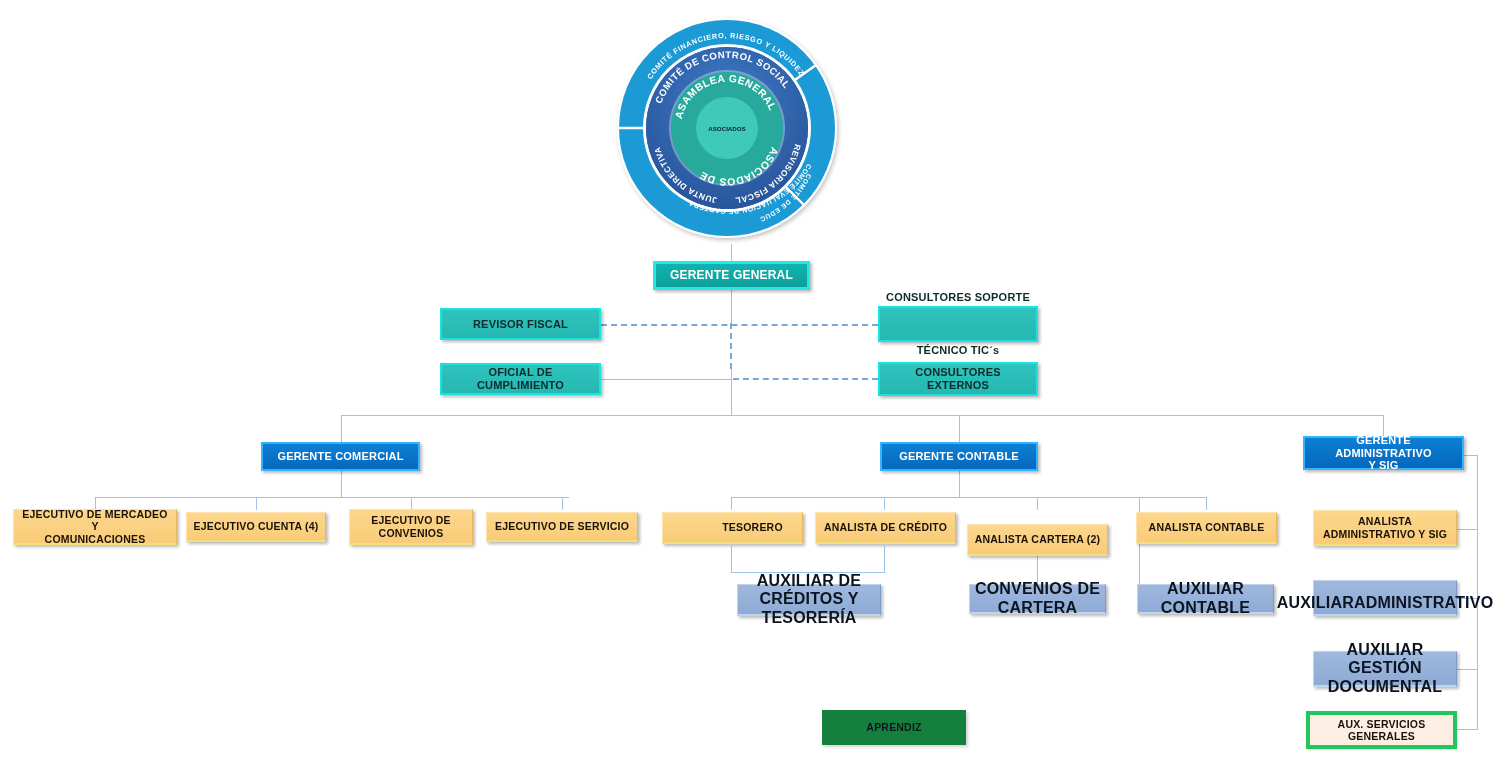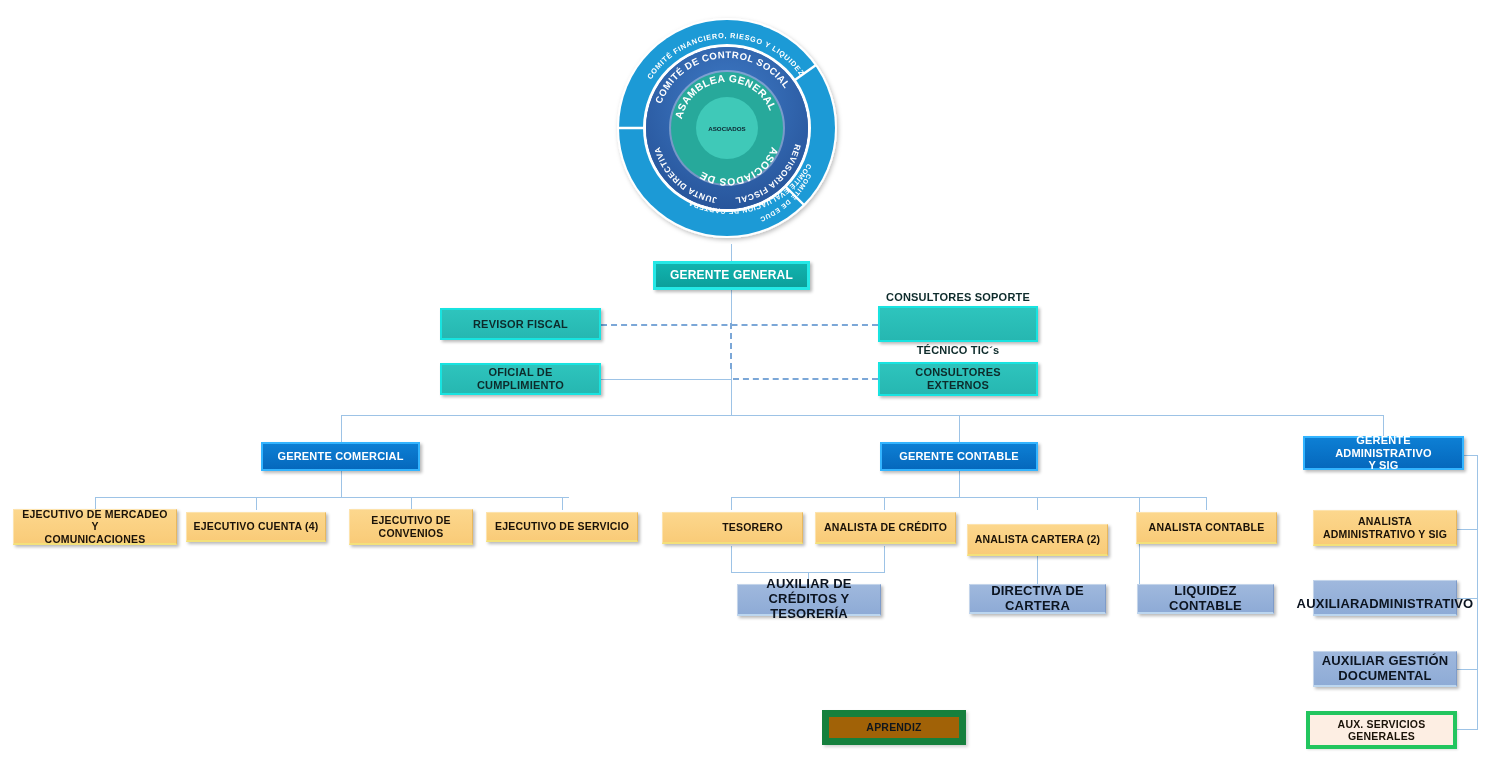--- a/index.html
+++ b/index.html
@@ -50,31 +50,31 @@
     border-top:1px solid #fde3ad;border-left:1px solid #fde3ad;
     border-right:1px solid #e8b85e;border-bottom:2px solid #f3e07a;
     color:#1a1208;font-size:10.5px;
   }
 
   
   .steel{
     background:linear-gradient(#9fb8dd,#8eabd6);
     border-top:1px solid #c3d4ea;border-left:1px solid #c3d4ea;
     border-right:1px solid #7e9bc9;border-bottom:2px solid #bcd6ef;
-    color:#0c1420;font-size:13px;
+    color:#0c1420;font-size:16px;
   }
 
   
   .peach{
     background:#fdeee3;border:4px solid #22c55e;color:#1a1208;font-size:10.5px;
     box-shadow:1px 1px 2px rgba(0,0,0,.12);
   }
   
   .pale{
-    background:#a16207;border:7px solid #15803d;color:#10161d;font-size:10.5px;
+    background:#15803d;border:7px solid #15803d;color:#10161d;font-size:10.5px;
     box-shadow:2px 2px 3px rgba(0,0,0,.18);
   }
 
   
   #wheel{position:absolute;left:611px;top:12px;width:232px;height:232px;}
   #wheel svg{display:block;}
   .ringtxt{font-family:"Liberation Sans",sans-serif;font-weight:bold;}
 </style>
 </head>
 <body>
@@ -269,25 +269,25 @@
   <div class="box amber" style="left:1136px;top:512px;width:141px;height:32px;">
     <span>ANALISTA CONTABLE</span>
   </div>
 
   <div class="box steel" style="left:737px;top:584px;width:144px;height:32px;flex-direction:column;">
     <span>AUXILIAR DE  CRÉDITOS Y</span>
     <span>TESORERÍA</span>
   </div>
 
   <div class="box steel" style="left:969px;top:584px;width:137px;height:30px;">
-    <span>DIRECTIVA DE CARTERA</span>
+    <span>CONVENIOS DE CARTERA</span>
   </div>
 
   <div class="box steel" style="left:1137px;top:584px;width:137px;height:30px;">
-    <span>LIQUIDEZ CONTABLE</span>
+    <span>AUXILIAR CONTABLE</span>
   </div>
 
   <div class="box amber" style="left:1313px;top:510px;width:144px;height:36px;flex-direction:column;">
     <span>ANALISTA</span>
     <span>ADMINISTRATIVO Y SIG</span>
   </div>
 
   <div class="box steel" style="left:1313px;top:580px;width:144px;height:36px;flex-direction:row;align-items:flex-end;">
     <span>AUXILIAR</span>
     <span>ADMINISTRATIVO</span>

